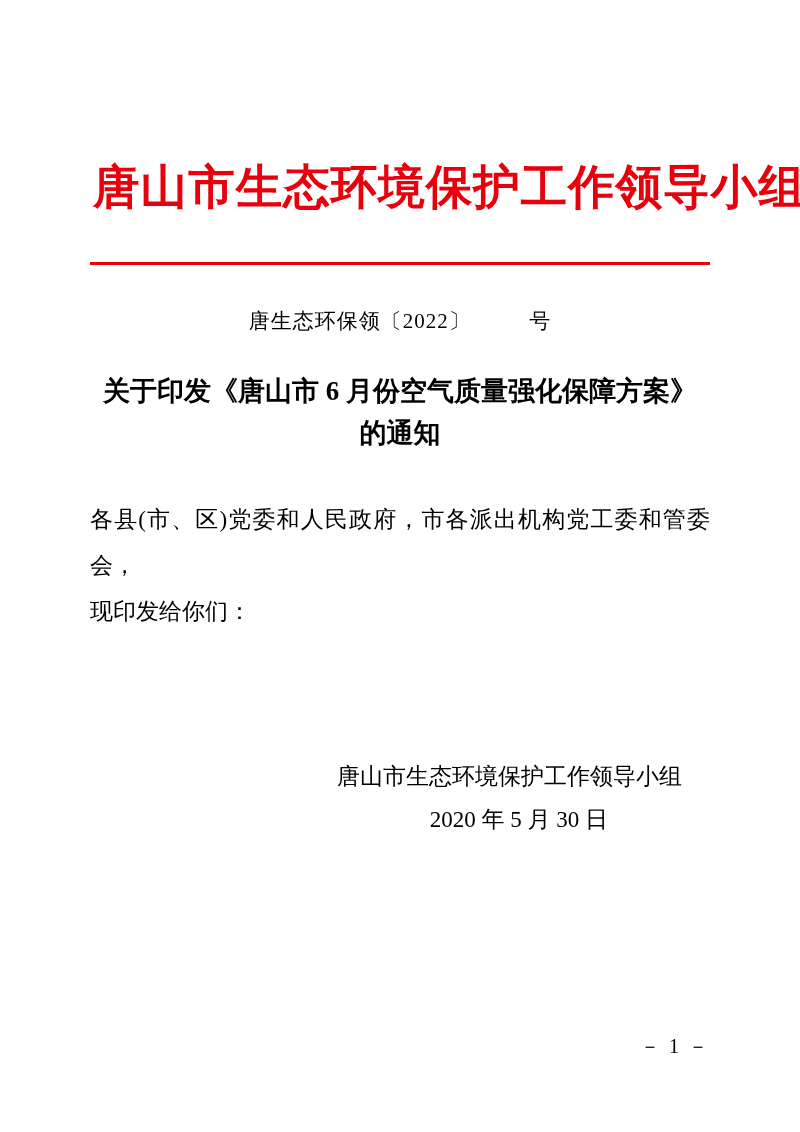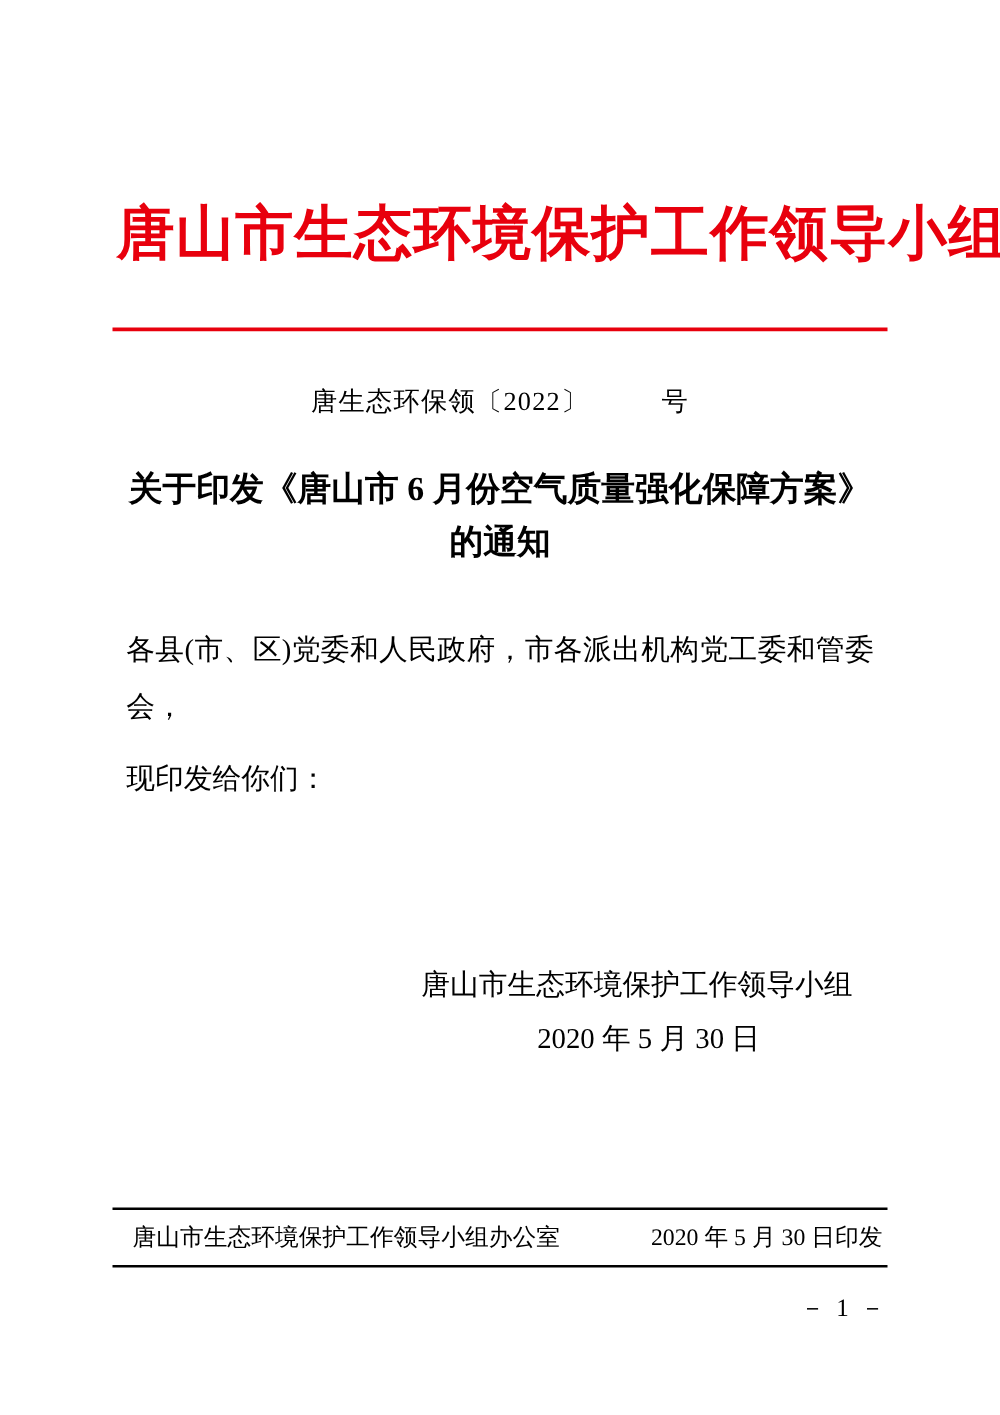--- a/index.html
+++ b/index.html
@@ -68,21 +68,21 @@
   }
 
   
   .body-text {
     font-size: 23px;
     line-height: 2.0;
     margin-top: 42px;
     text-align: justify;
   }
   .body-text p {
-    margin: 11px;
+    margin: 0;
   }
   .body-text p.indent {
     text-indent: 2em;
   }
 
   
   .signature {
     margin-top: 120px;
     text-align: right;
     font-size: 23px;
@@ -146,24 +146,16 @@
   <div class="body-text">
     <p>各县(市、区)党委和人民政府，市各派出机构党工委和管委会，</p>
     <p>现印发给你们：</p>
   </div>
 
   <div class="signature">
     <div>唐山市生态环境保护工作领导小组</div>
     <div class="date">2020 年 5 月 30 日</div>
   </div>
 
-  <div class="footer-wrap">
-    <div class="footer-rule-top"></div>
-    <div class="footer-row">
-      <span>唐山市生态环境保护工作领导小组办公室</span>
-      <span>2020 年 5 月 30 日印发</span>
-    </div>
-    <div class="footer-rule-bottom"></div>
-  </div>
 
   <div class="page-number">－ 1 －</div>
 
 </div>
 
 </body></html>

